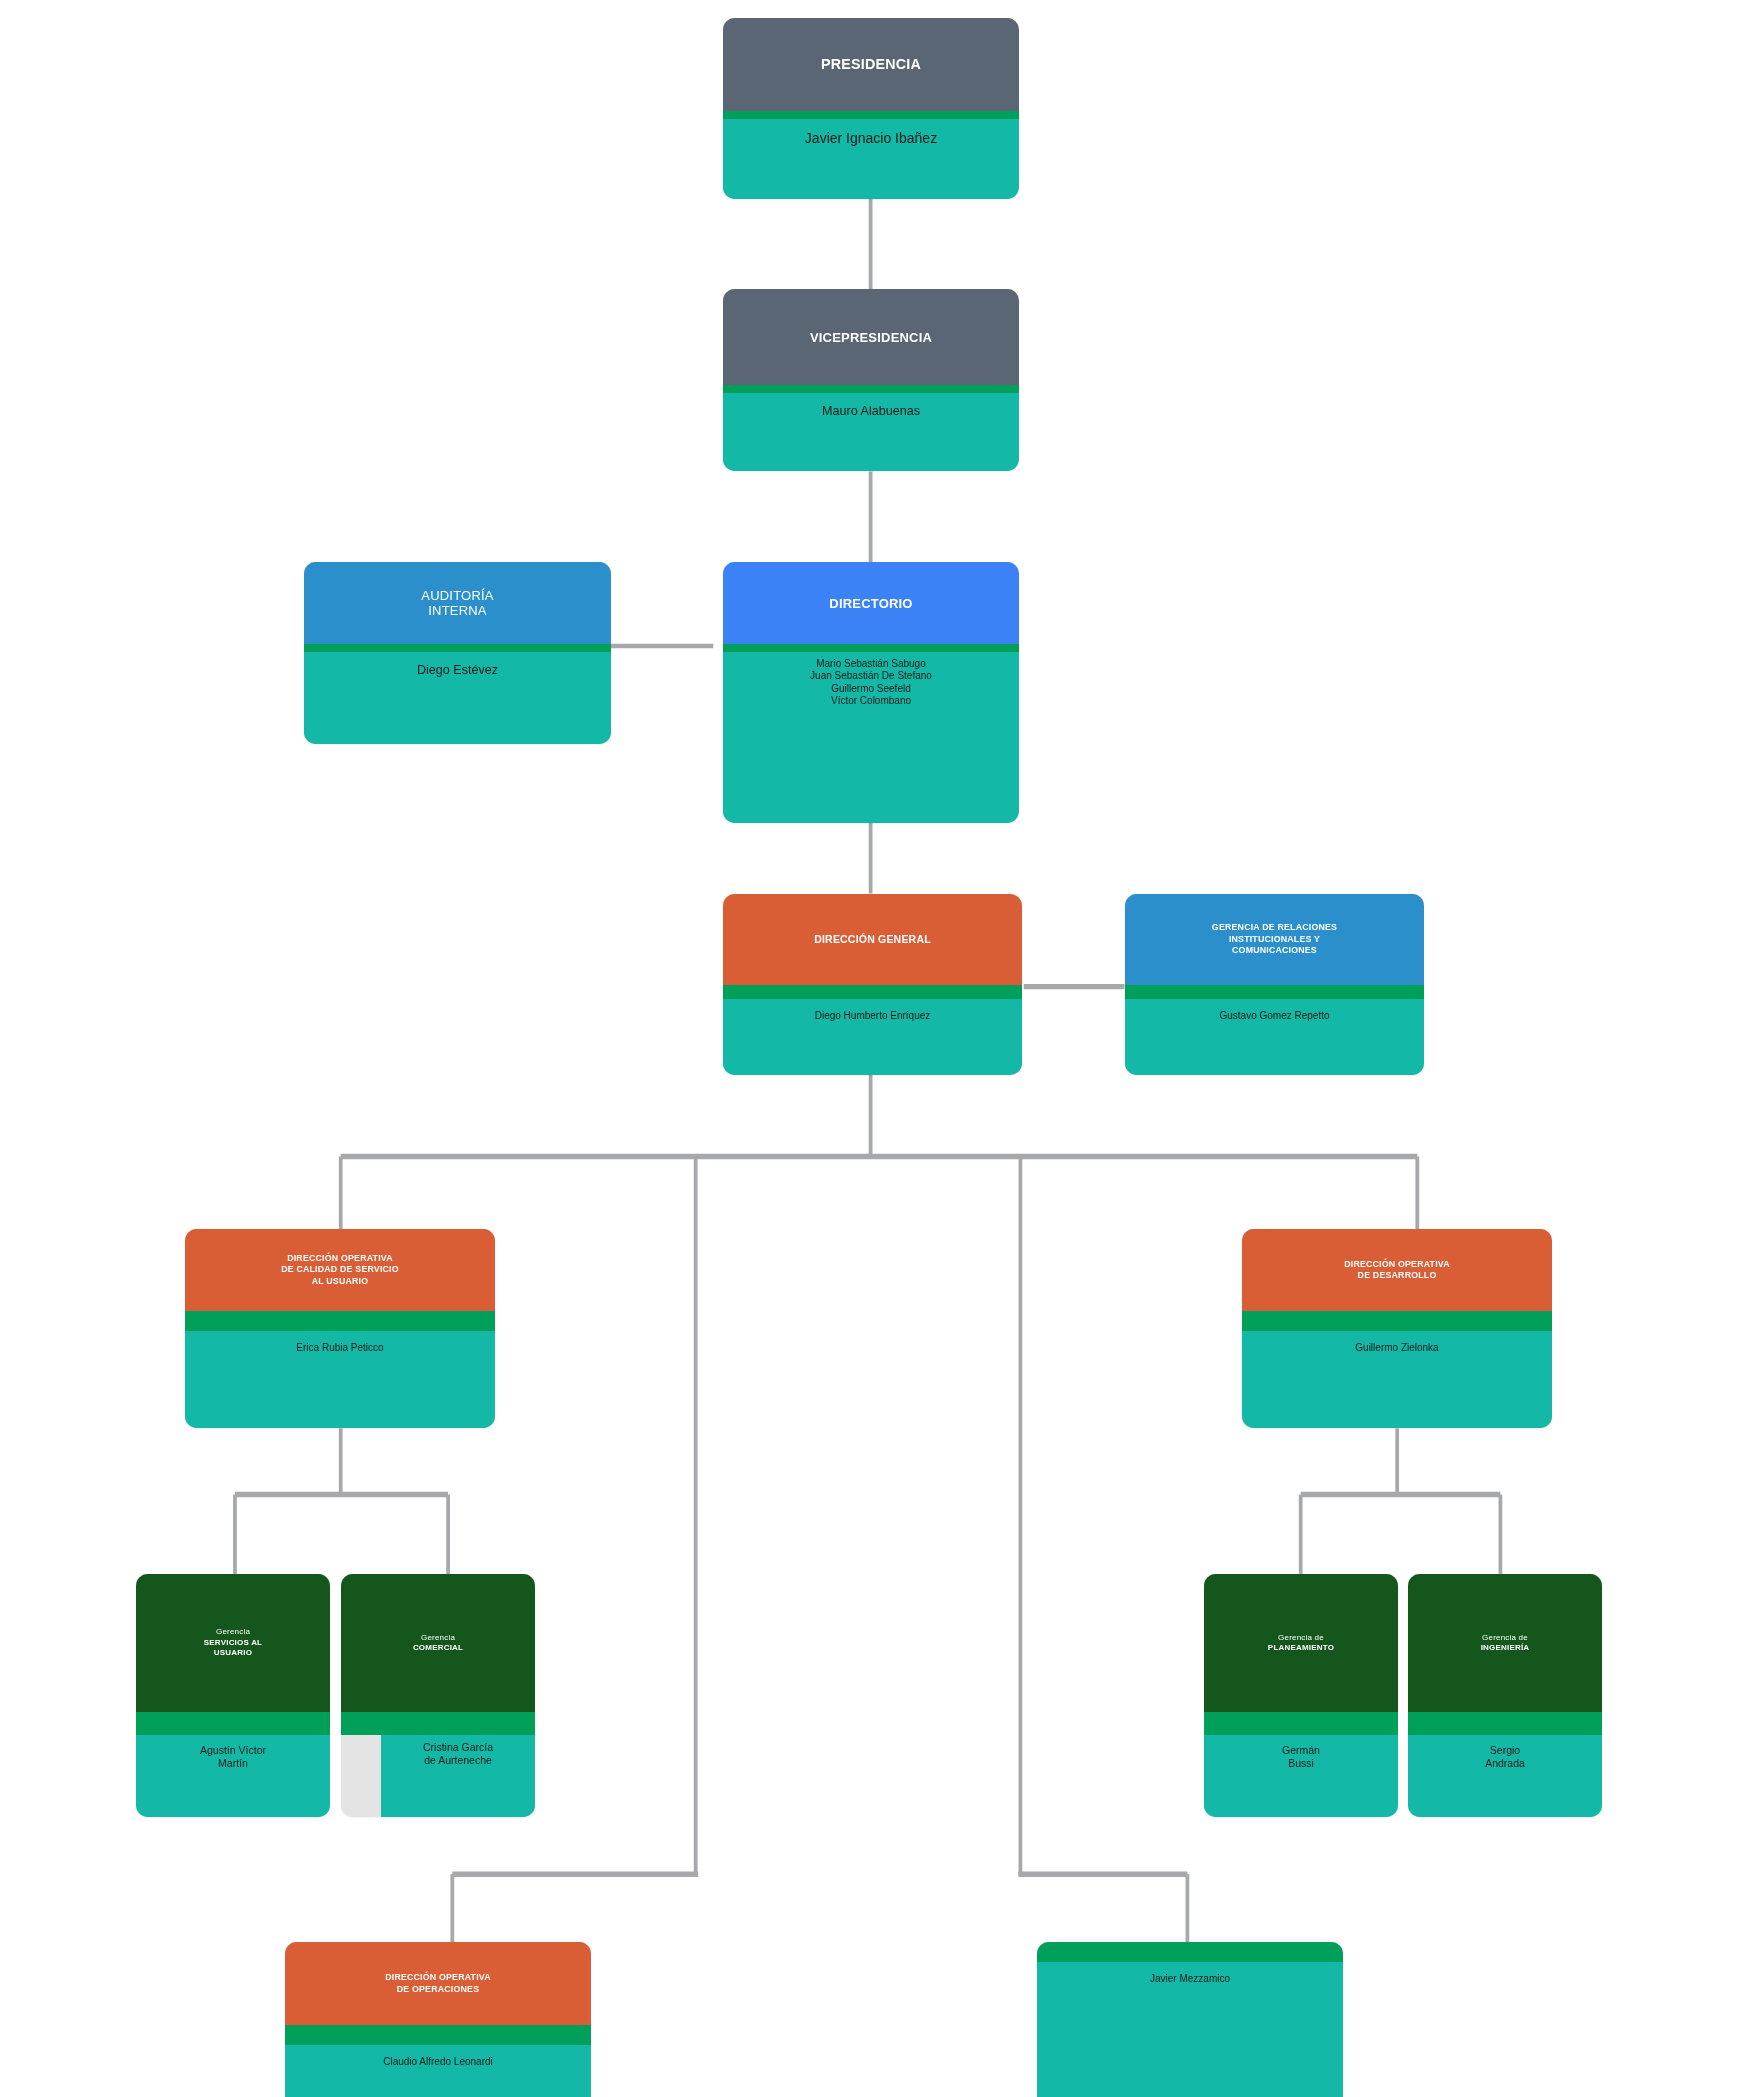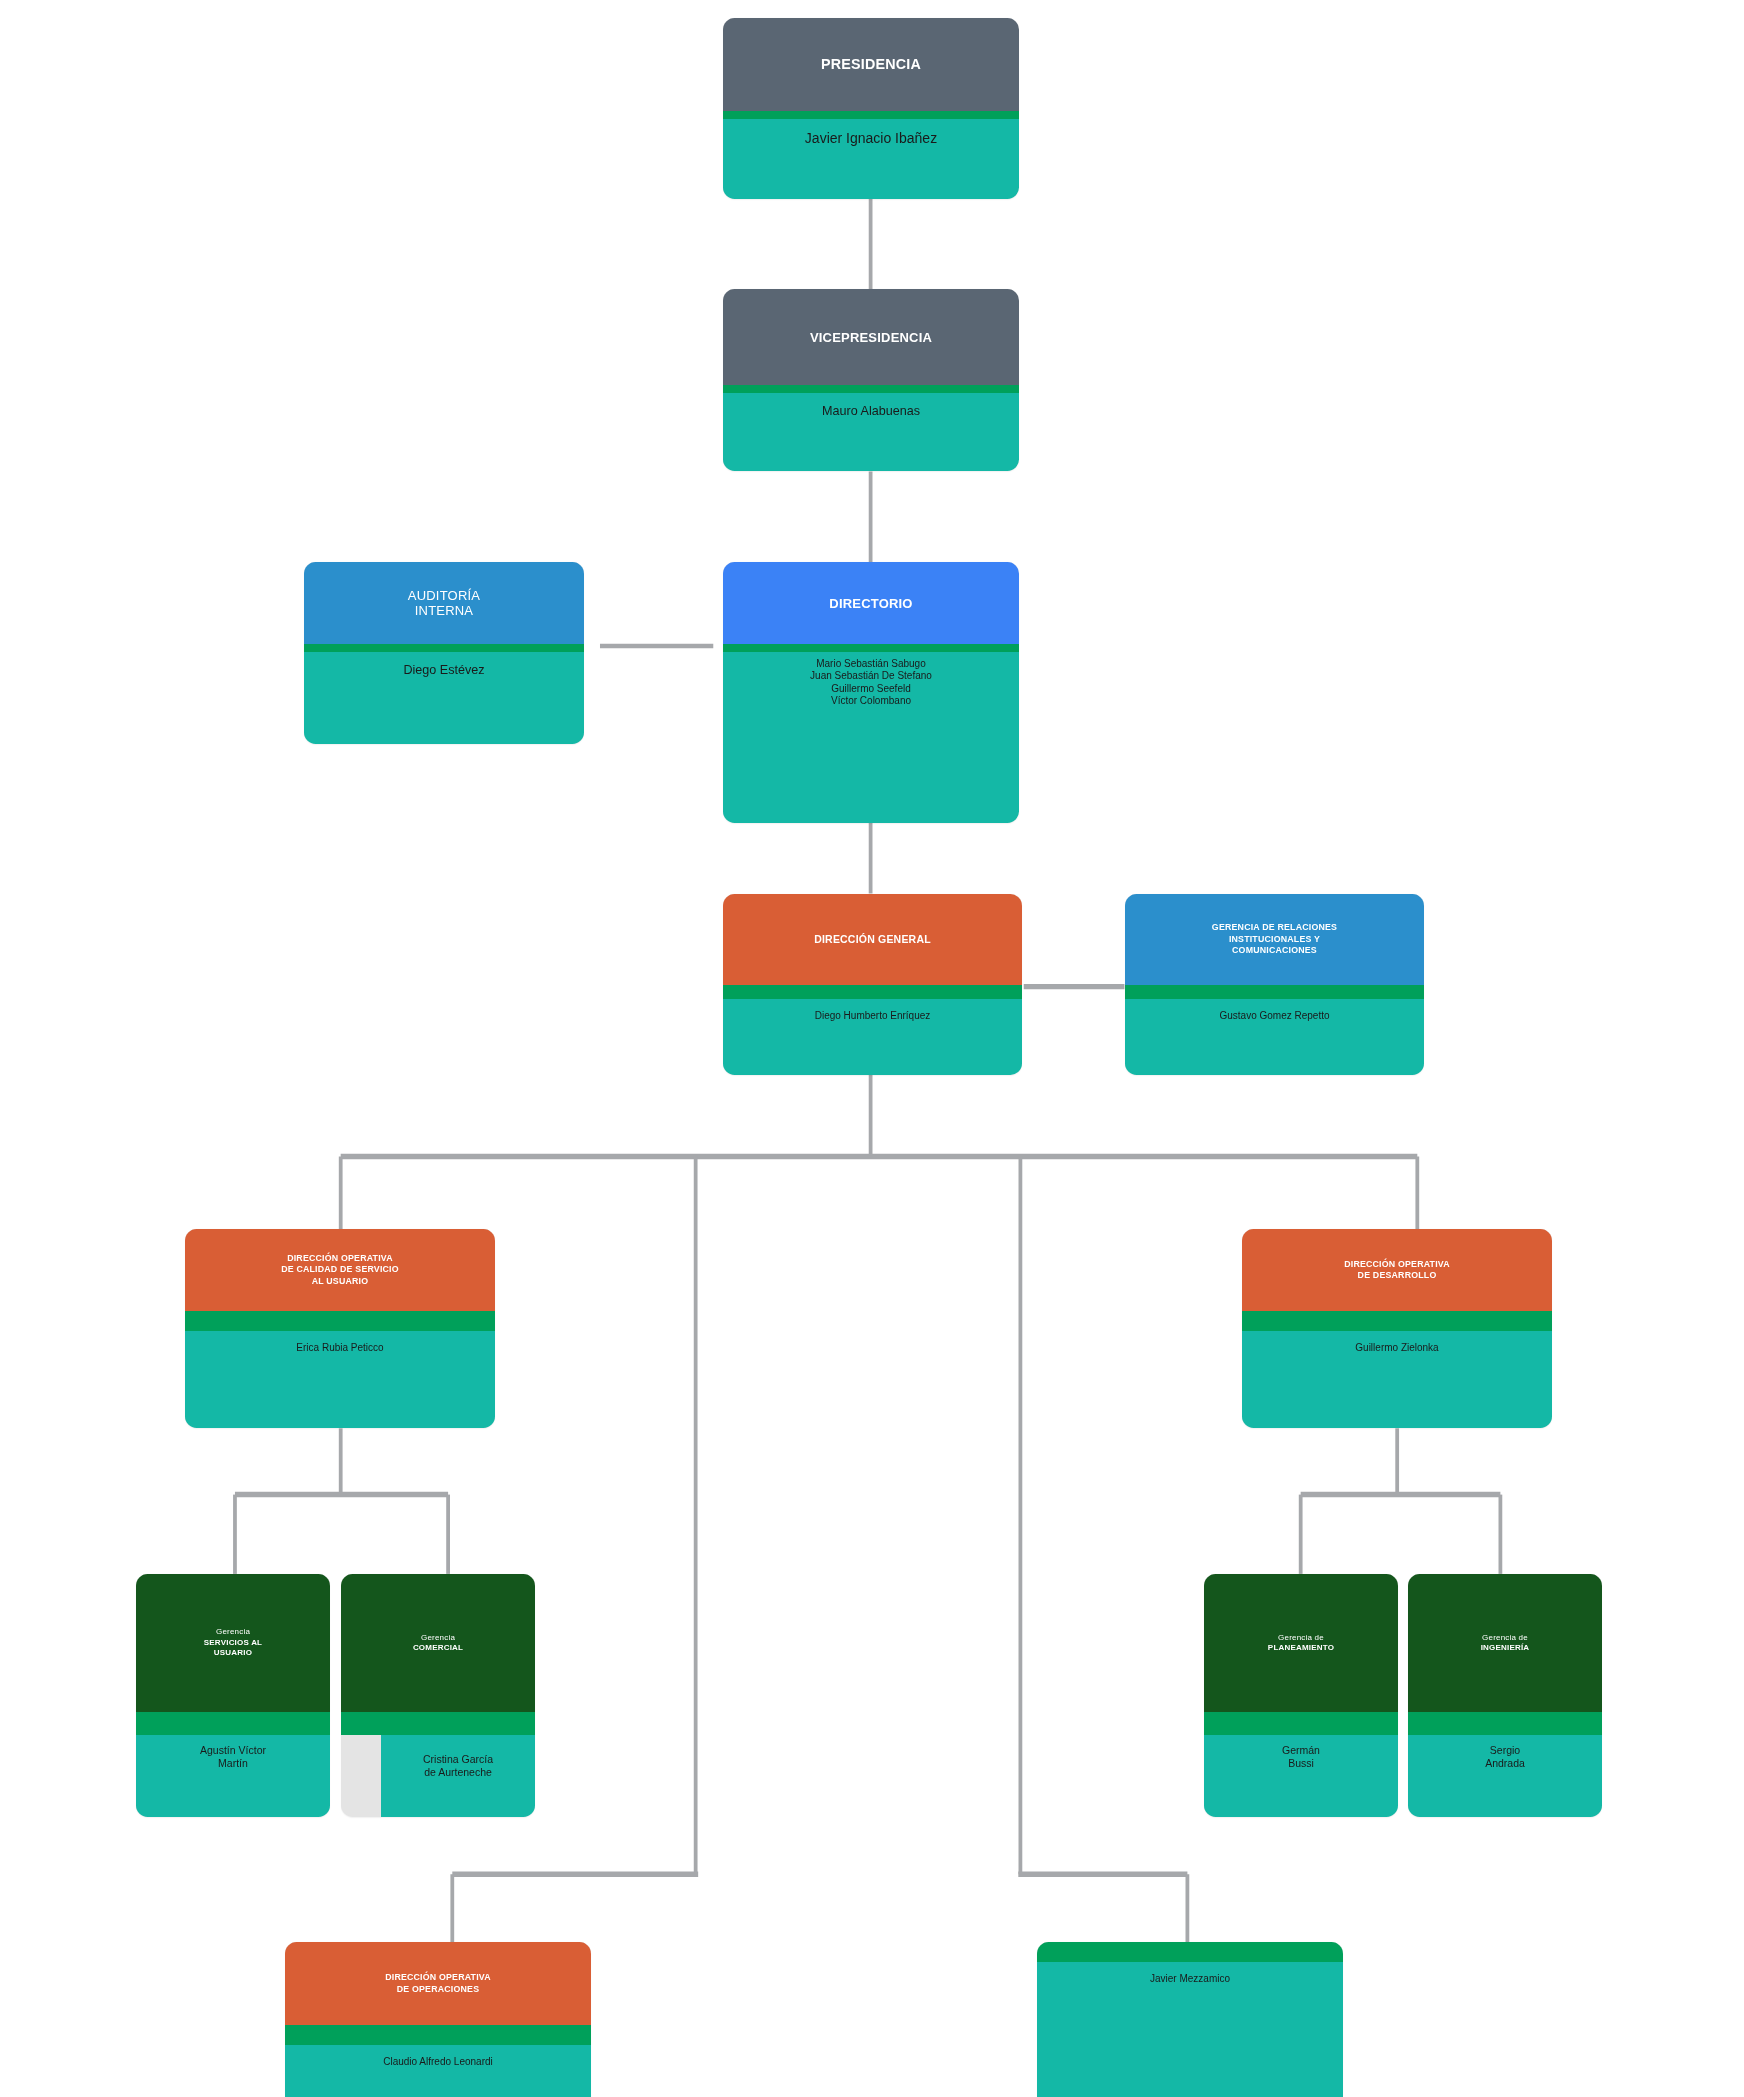--- a/index.html
+++ b/index.html
@@ -136,21 +136,21 @@
     <div class="stripe" style="height:8.4px;"></div>
     <div class="body n-lg">Javier Ignacio Ibañez</div>
   </div>
 
   <div class="node" style="left:723px;top:289px;width:296px;height:182px;">
     <div class="head slate t-md" style="height:96px;">VICEPRESIDENCIA</div>
     <div class="stripe" style="height:8.4px;"></div>
     <div class="body n-md">Mauro Alabuenas</div>
   </div>
 
-  <div class="node" style="left:304px;top:562px;width:280px;height:182px;">
+  <div class="node" style="left:304px;top:562px;width:307px;height:182px;">
     <div class="head azure t-md multi cap-normal" style="height: 82px; font-weight: normal; white-space: pre-line;">AUDITORÍA
 INTERNA</div>
     <div class="stripe" style="height:8.4px;"></div>
     <div class="body n-md">Diego Estévez</div>
   </div>
 
   <div class="node" style="left:723px;top:562px;width:296px;height:261px;">
     <div class="head steel t-md" style="height:82px;">DIRECTORIO</div>
     <div class="stripe" style="height:8.4px;"></div>
     <div class="body n-sm multi topalign" style="padding-top: 5.9px; white-space: pre-line;">Mario Sebastián Sabugo
@@ -198,21 +198,21 @@
     <div class="body n-xs multi topalign" style="padding-top: 9.2px; white-space: pre-line;">Agustín Víctor
 Martín</div>
   </div>
 
   <div class="node" style="left:341px;top:1574px;width:194px;height:243px;">
     <div class="head forest" style="height:138px;flex-direction:column;">
       <span class="t-xxs cap-normal" style="font-weight:normal;display:block;">Gerencia</span>
       <span class="t-xxs multi" style="display:block;">COMERCIAL</span>
     </div>
     <div class="stripe" style="height:23px;"></div>
-    <div class="body n-xs multi topalign" style="padding-top: 18px; white-space: pre-line; margin-left: 40px;">Cristina García
+    <div class="body n-xs multi topalign" style="padding-top: 6px; white-space: pre-line; margin-left: 40px;">Cristina García
 de Aurteneche</div>
   </div>
 
   <div class="node" style="left:1204px;top:1574px;width:194px;height:243px;">
     <div class="head forest" style="height:138px;flex-direction:column;">
       <span class="t-xxs cap-normal" style="font-weight:normal;display:block;">Gerencia de</span>
       <span class="t-xxs multi" style="display:block;">PLANEAMIENTO</span>
     </div>
     <div class="stripe" style="height:23px;"></div>
     <div class="body n-xs multi topalign" style="padding-top: 9.2px; white-space: pre-line;">Germán

